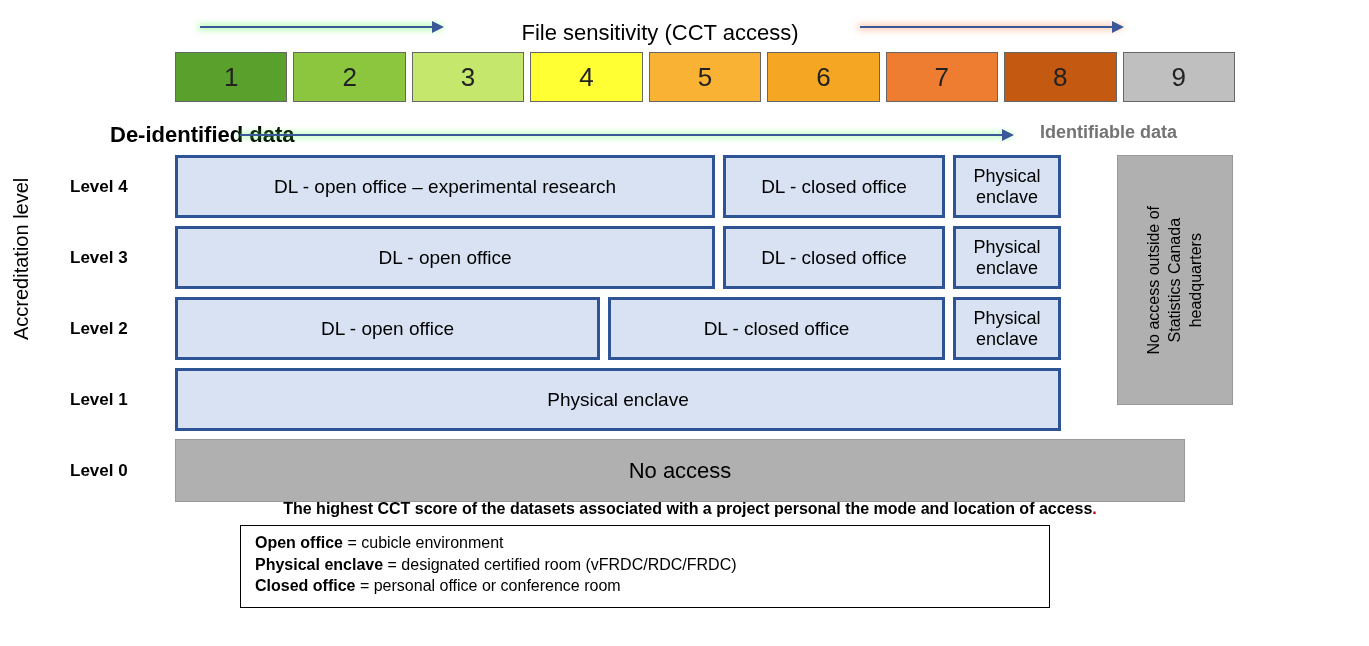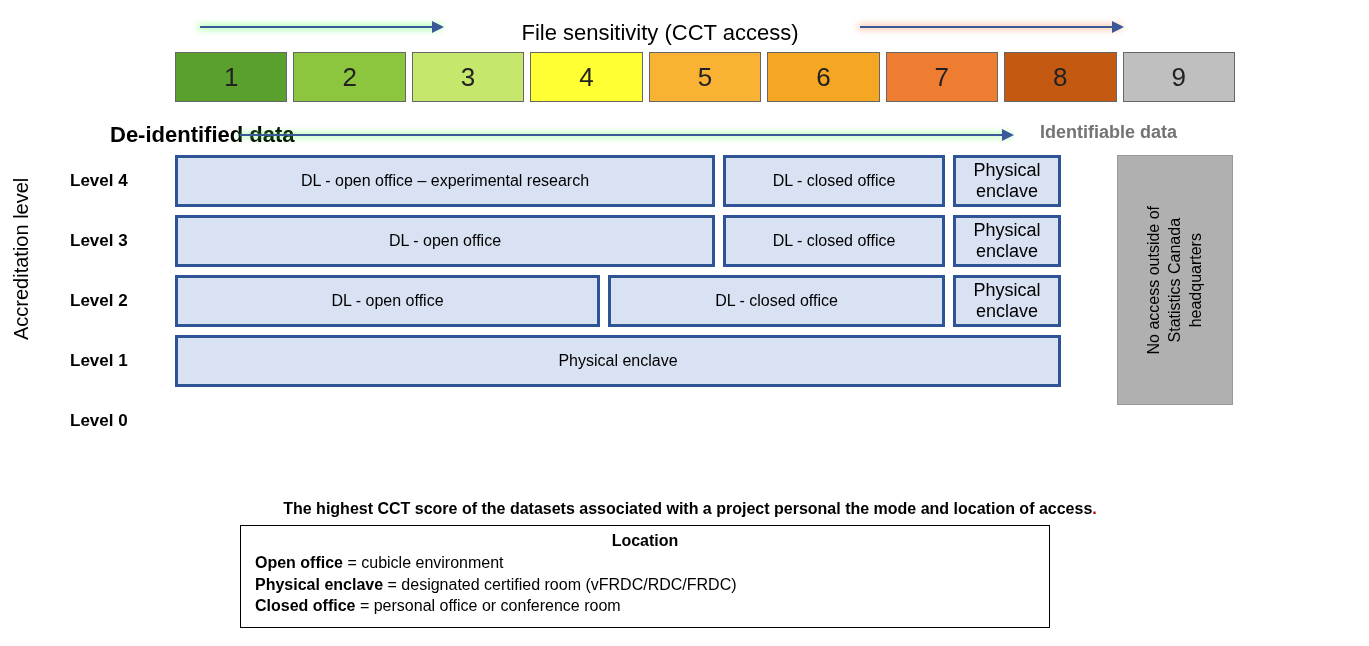--- a/index.html
+++ b/index.html
@@ -89,21 +89,21 @@
   .levels-area {
     position: absolute;
     top: 155px;
     left: 50px;
     width: 1185px;
   }
   .level-row {
     display: flex;
     align-items: center;
     margin-bottom: 8px;
-    height: 52px;
+    height: 63px;
   }
   .level-label {
     width: 125px;
     text-align: left;
     font-weight: bold;
     font-size: 17px;
     padding-left: 20px;
   }
   .level-boxes {
     flex: 1;
@@ -112,21 +112,21 @@
     height: 100%;
     position: relative;
   }
   .cell {
     border: 3px solid #2f5496;
     background: #d9e2f3;
     display: flex;
     align-items: center;
     justify-content: center;
     text-align: center;
-    font-size: 16px;
+    font-size: 19px;
     padding: 2px 4px;
     line-height: 1.15;
   }
   .noaccess-cell {
     background: #b0b0b0;
     border: 1px solid #999;
     display: flex;
     align-items: center;
     justify-content: center;
     font-size: 22px;
@@ -234,30 +234,32 @@
 
   <div class="level-row">
     <div class="level-label">Level 1</div>
     <div class="level-boxes">
       <div class="cell" style="flex:0 0 886px">Physical enclave</div>
     </div>
   </div>
 
   <div class="level-row">
     <div class="level-label">Level 0</div>
+    <div class="level-boxes">
+      <div class="noaccess-cell" style="flex:0 0 1010px">No access</div>
+    </div>
   </div>
 
 </div>
 
 <div class="vertical-noaccess">
   <span>No access outside of<br>Statistics Canada<br>headquarters</span>
 </div>
 
 <div class="footnote">
   <span>The highest CCT score of the datasets associated with a project personal the mode and location of access</span><span class="dot">.</span>
 </div>
 
 <div class="legend-box">
-  <div class="legend-title">Location</div>
   <div class="legend-line"><b>Open office</b><span> = cubicle environment</span></div>
   <div class="legend-line"><b>Physical enclave</b><span> = designated certified room (vFRDC/RDC/FRDC)</span></div>
   <div class="legend-line"><b>Closed office</b><span> = personal office or conference room</span></div>
 </div>
 
 </body></html>

